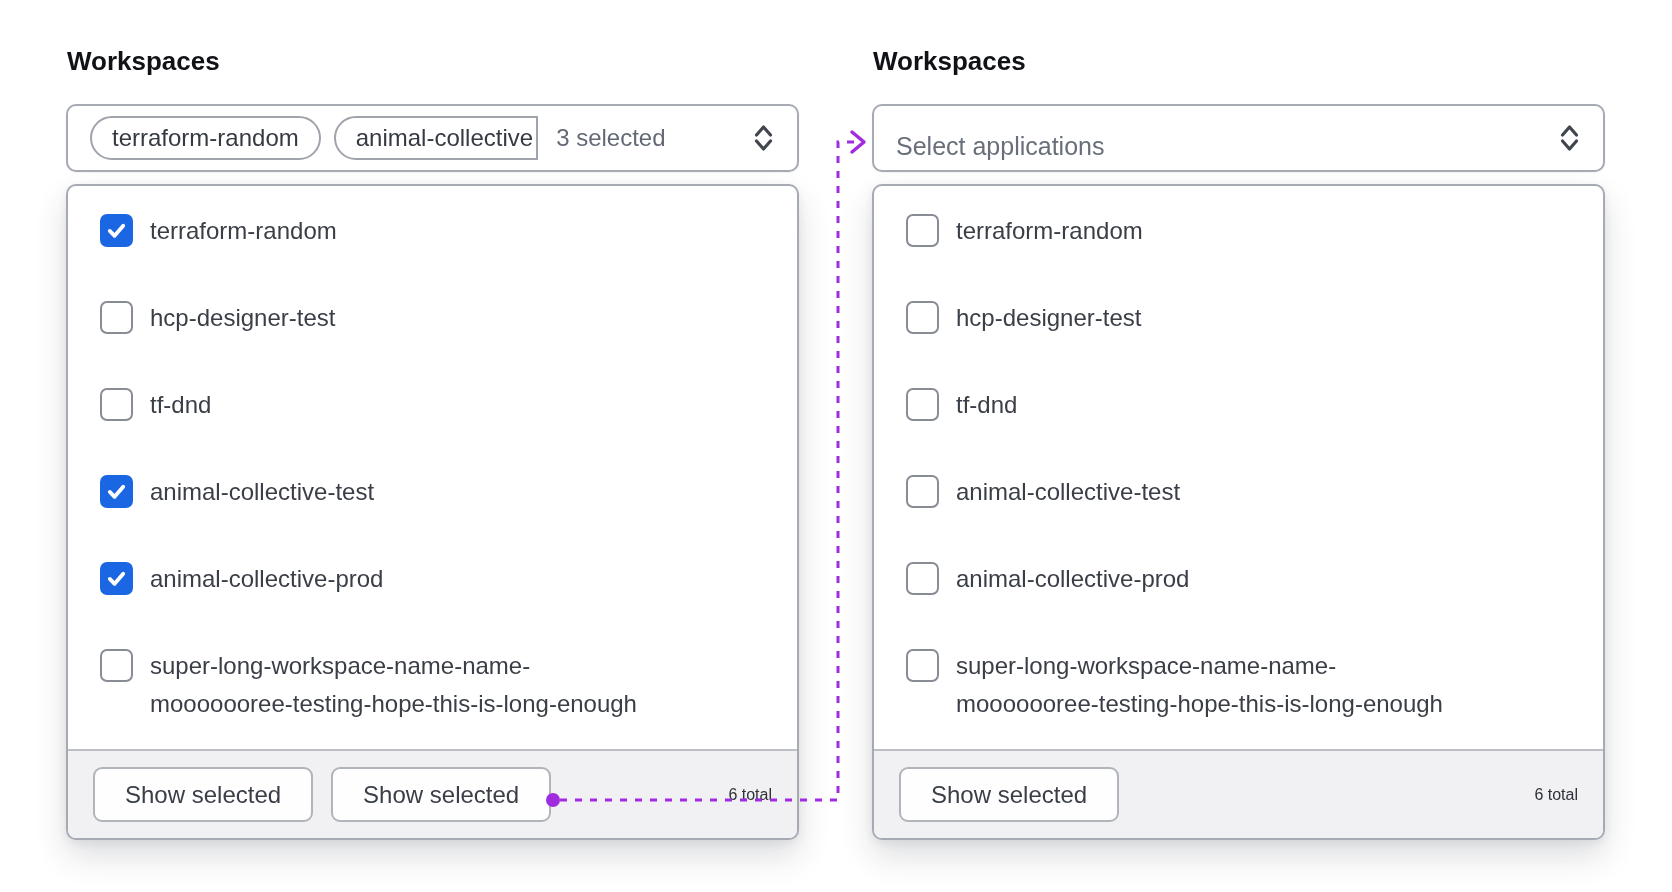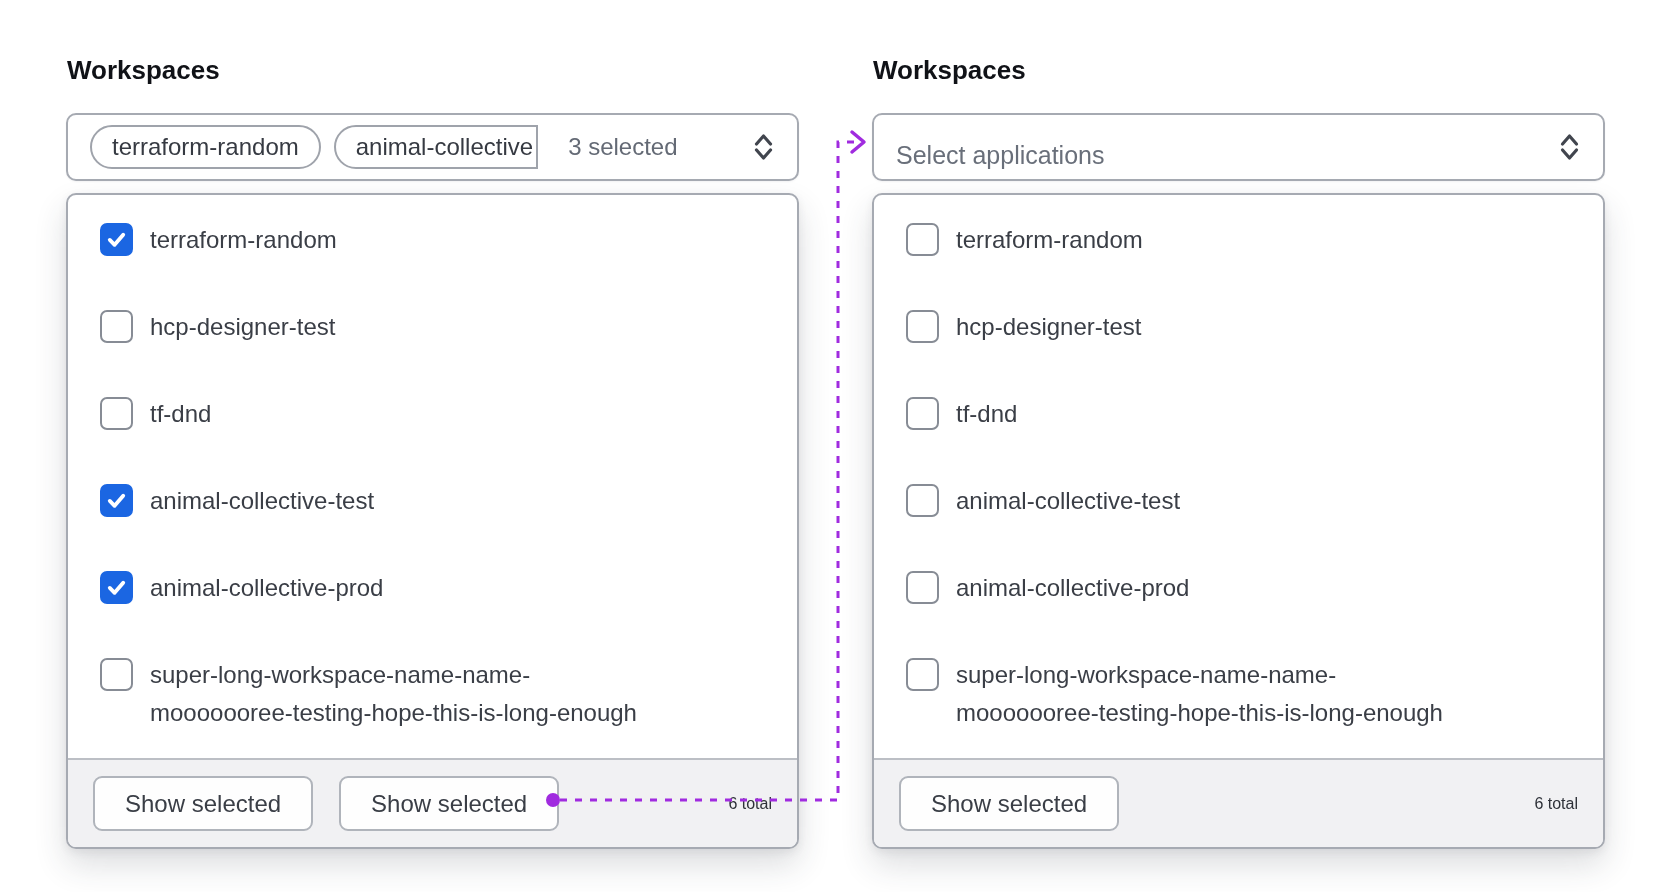--- a/index.html
+++ b/index.html
@@ -7,38 +7,38 @@
     width:1672px;height:892px;background:#ffffff;position:relative;
     font-family:"Liberation Sans","DejaVu Sans",sans-serif;overflow:hidden;
     -webkit-font-smoothing:antialiased;
   }
   .panel{position:absolute;top:46px;width:733px;}
   #left-panel{left:66px;}
   #right-panel{left:872px;}
 
   .field-label{
     font-size:26px;line-height:30px;font-weight:700;color:#101217;
-    margin:9px 0 28px 1px;
+    margin:0 0 28px 1px;
   }
 
   .toggle{
     box-sizing:border-box;height:68px;background:#fff;
     border:2px solid #a6aab2;border-radius:10px;
     display:flex;align-items:center;padding:0 20px 0 22px;
     box-shadow:0 1px 2px rgba(20,24,32,.05);
     cursor:pointer;
   }
   .tags{display:flex;align-items:center;gap:13px;min-width:0;}
   .tag{
     box-sizing:border-box;height:44px;display:flex;align-items:center;
     padding:0 20px;border:2px solid #9fa3ab;border-radius:23px;
     font-size:24px;color:#363a42;white-space:nowrap;background:#fff;
   }
   .tag.clipped{border-radius:23px 0 0 23px;padding-right:3px;}
-  .selected-count{font-size:24px;color:#646a75;margin-left:30px;white-space:nowrap;}
+  .selected-count{font-size:24px;color:#646a75;margin-left:18px;white-space:nowrap;}
   .placeholder{font-size:25px;color:#696f7a;margin-top:16px;}
   .chevrons{margin-left:auto;flex:none;display:flex;align-items:center;}
 
   .listbox{
     box-sizing:border-box;margin-top:12px;height:656px;background:#fff;
     border:2px solid #a6aab2;border-radius:10px;overflow:hidden;
     display:flex;flex-direction:column;
     box-shadow:0 16px 32px rgba(46,52,64,.16),0 3px 8px rgba(46,52,64,.08);
   }
   .options{flex:1;padding:26px 28px 0 32px;overflow:hidden;}
@@ -48,21 +48,21 @@
     border:2px solid #878c95;border-radius:7px;background:#fff;
     display:flex;align-items:center;justify-content:center;
   }
   .cb svg{display:none;}
   .cb.checked{background:var(--check-blue,#1b66e2);border-color:var(--check-blue,#1b66e2);}
   .cb.checked svg{display:block;}
   .row-label{font-size:24px;line-height:38px;color:#3a3e46;margin-left:17px;max-width:505px;}
 
   .footer{
     flex:none;height:87px;background:#f1f1f3;border-top:2px solid #bcbfc5;
-    display:flex;align-items:center;padding:0 25px;gap:26px;
+    display:flex;align-items:center;padding:0 25px;gap:18px;
   }
   .btn{
     box-sizing:border-box;height:55px;display:flex;align-items:center;
     padding:0 30px;background:#fefefe;border:2px solid #b0b4bb;border-radius:9px;
     font-size:24px;color:#3a3e46;font-family:inherit;white-space:nowrap;cursor:pointer;
   }
   .total{margin-left:auto;font-size:16px;color:#2e3138;}
 
   #arrow-overlay{position:absolute;left:0;top:0;pointer-events:none;z-index:10;}
 </style>

